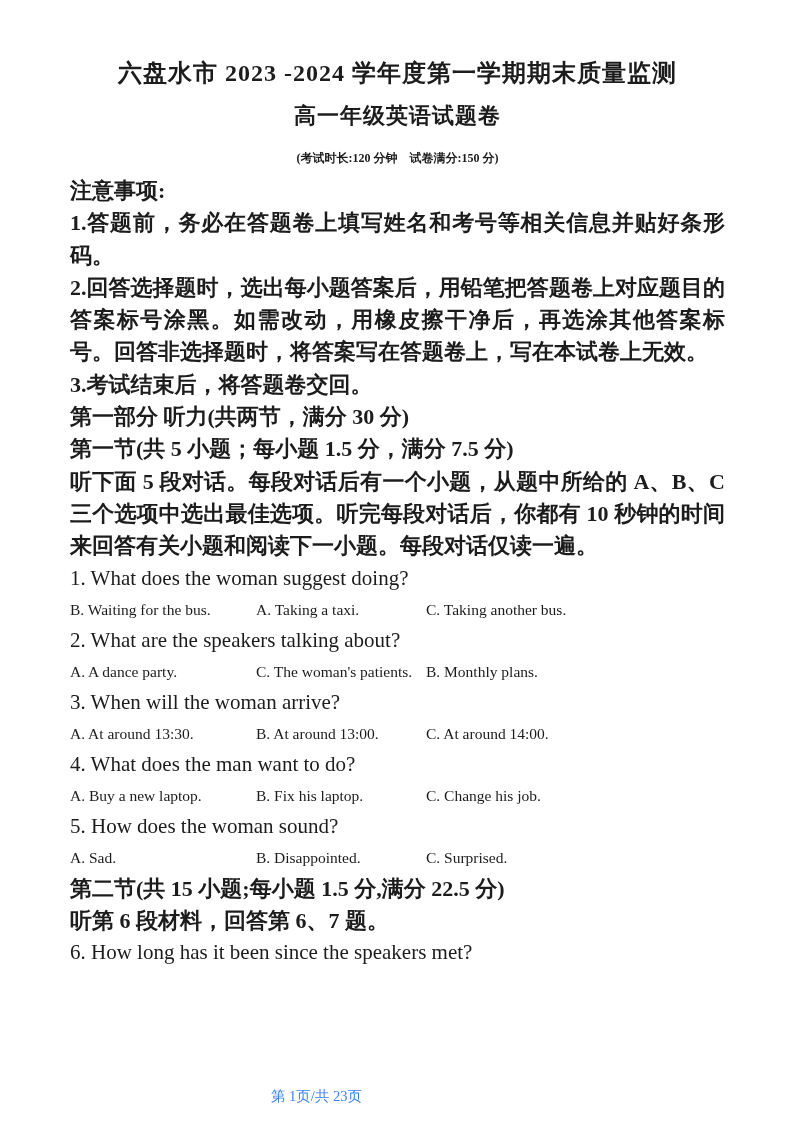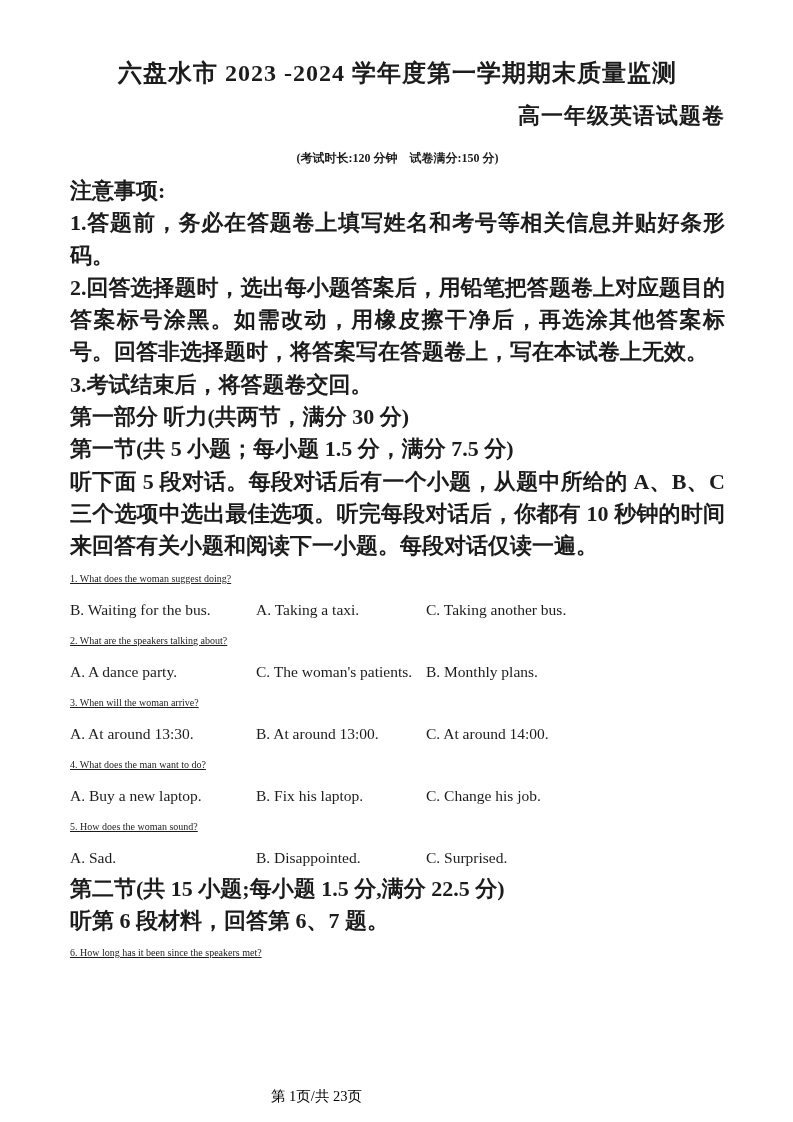--- a/index.html
+++ b/index.html
@@ -23,21 +23,21 @@
     position: relative;
   }
   .title1 {
     text-align: center;
     font-size: 24px;
     line-height: 36px;
     font-weight: bold;
     letter-spacing: 1px;
   }
   .title2 {
-    text-align: right;
+    text-align: center;
     font-size: 22px;
     line-height: 34px;
     font-weight: bold;
     margin-top: 8px;
     letter-spacing: 1px;
   }
   .exam-info {
     text-align: center;
     font-size: 12px;
     line-height: 26px;
@@ -47,39 +47,38 @@
   .cn {
     font-size: 22px;
     line-height: 32.3px;
     font-weight: bold;
     text-align: justify;
   }
   .cn-block {
     margin-top: 4px;
   }
   .q-text {
-    font-size: 10px;
+    font-size: 21px;
     line-height: 31px;
-    text-decoration: underline;
   }
   .opt-row {
     display: grid;
     grid-template-columns: 186px 170px 1fr;
     font-size: 15.5px;
     line-height: 31px;
   }
   .footer {
     position: absolute;
     left: 0;
     bottom: 16px;
     width: 633px;
     text-align: center;
     font-size: 14.5px;
     line-height: 20px;
-    color: #000000;
+    color: #3b82f6;
   }
 </style>
 </head>
 <body>
 
 <div class="page">
 
   <div class="title1">六盘水市 2023 -2024 学年度第一学期期末质量监测</div>
   <div class="title2">高一年级英语试题卷</div>
   <div class="exam-info">(考试时长:120 分钟　试卷满分:150 分)</div>

